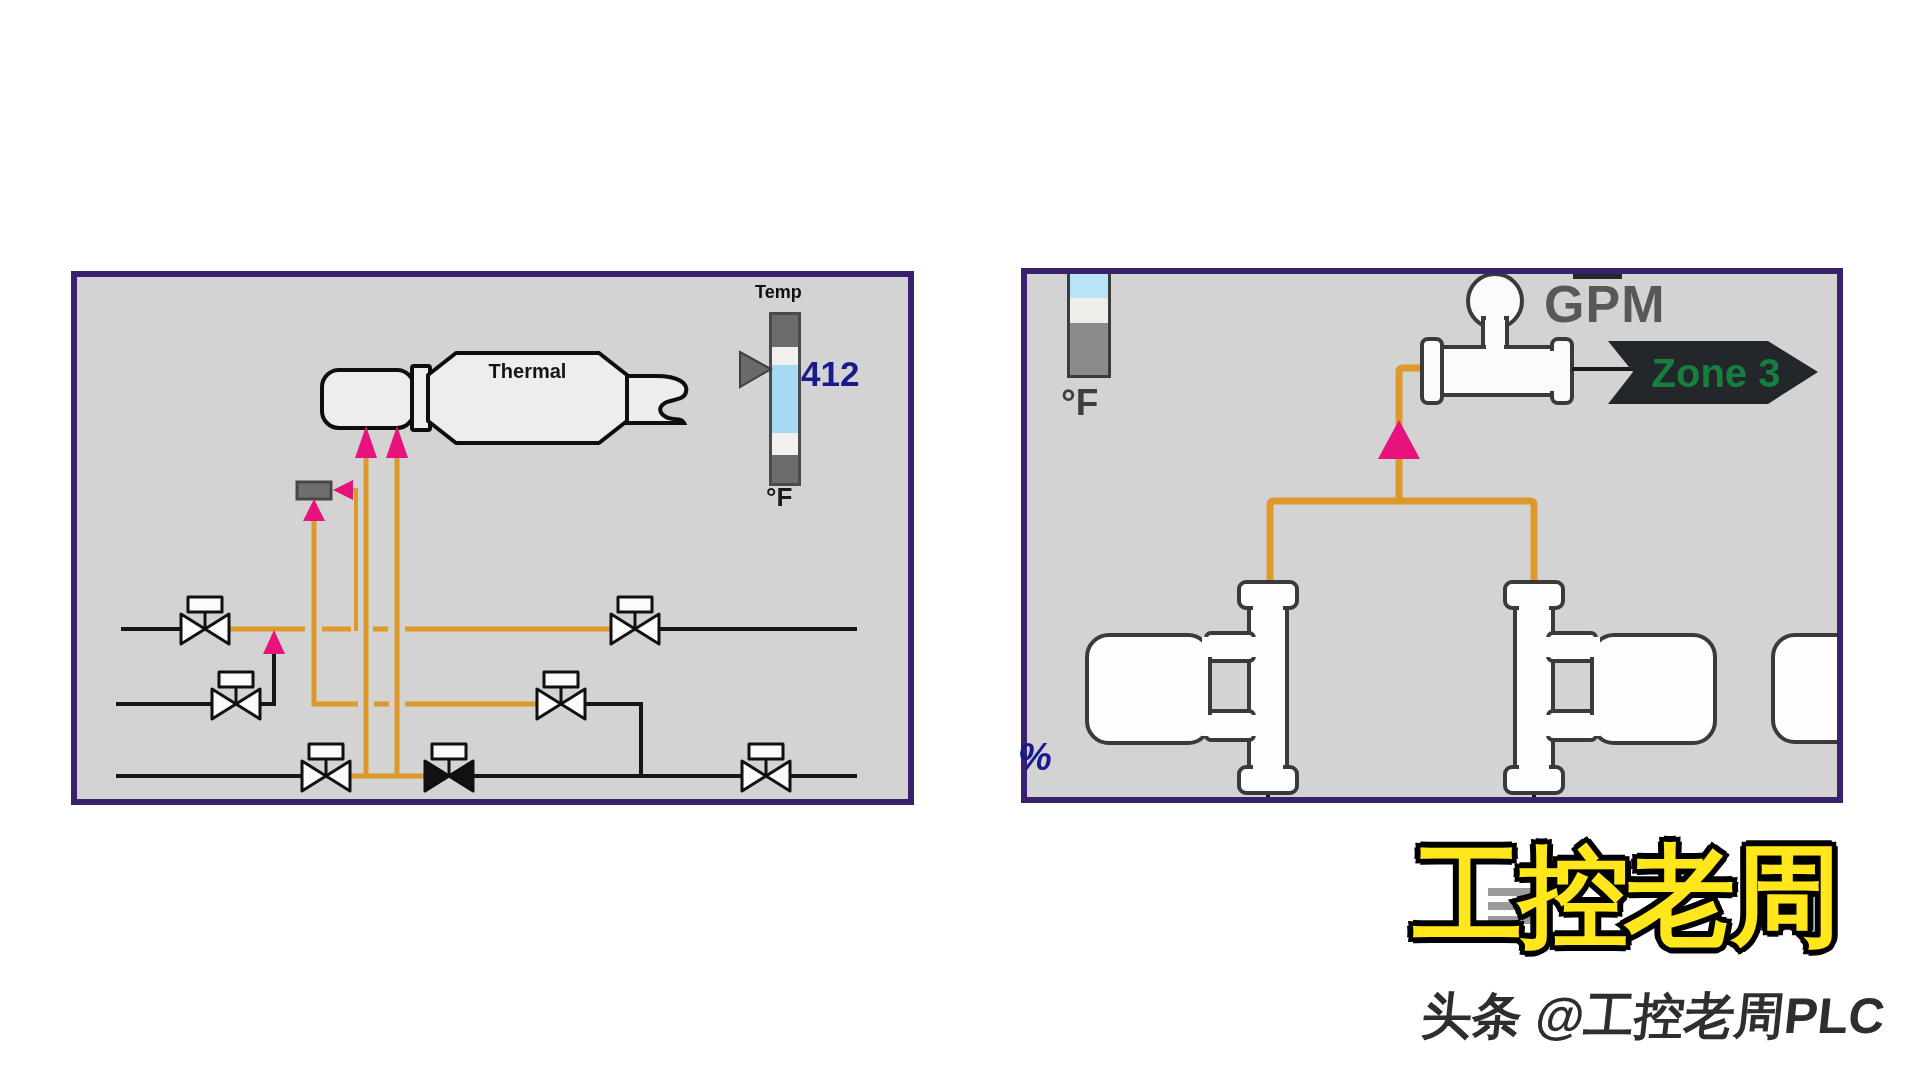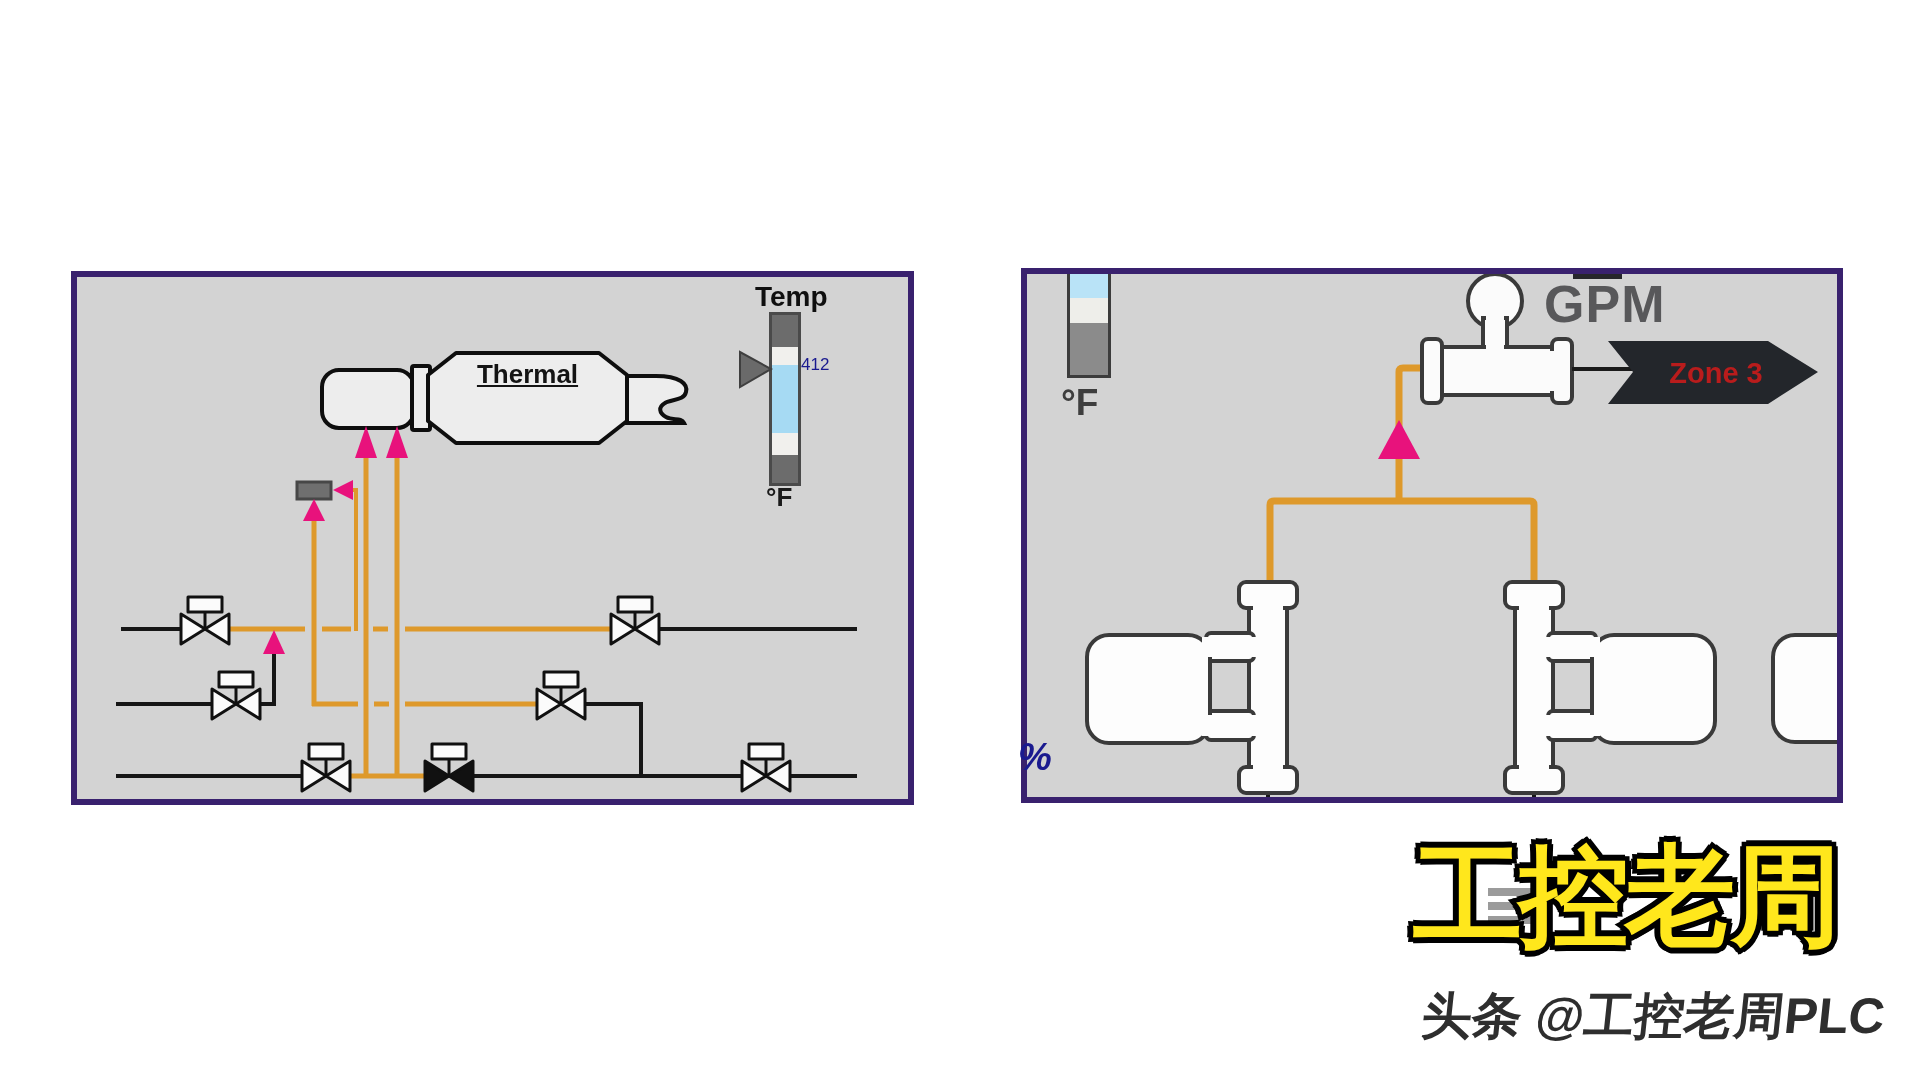--- a/index.html
+++ b/index.html
@@ -9,28 +9,28 @@
     font-family:"Liberation Sans", sans-serif;
   }
   .panel{
     position:absolute;box-sizing:border-box;
     border:6px solid #39216E;background:#D3D3D3;
   }
   #panel-left{left:71px;top:271px;width:843px;height:534px;}
   #panel-right{left:1021px;top:268px;width:822px;height:535px;}
   .panel svg{position:absolute;left:0;top:0;display:block;}
   .t{position:absolute;line-height:1;white-space:nowrap;}
-  .temp-label{left:755px;top:283px;font-size:28px;font-weight:700;color:#0F0F0F;}
-  .temp-value{left:801px;top:356px;font-size:17px;font-weight:400;color:#1A1A8F;}
+  .temp-label{left:755px;top:283px;font-size:18px;font-weight:700;color:#0F0F0F;}
+  .temp-value{left:801px;top:356px;font-size:35px;font-weight:700;color:#1A1A8F;}
   .temp-unit{left:766px;top:484px;font-size:26px;font-weight:700;color:#1A1A1A;}
-  .thermal-label{left:455px;top:361px;width:145px;text-align:center;font-size:26px;font-weight:600;color:#141414;text-decoration:underline;}
+  .thermal-label{left:455px;top:361px;width:145px;text-align:center;font-size:20px;font-weight:600;color:#141414;}
   .f-right{left:1061px;top:384px;font-size:37px;font-weight:800;color:#3E3E3E;}
   .gpm-label{left:1544px;top:278px;font-size:52px;font-weight:800;color:#58585A;letter-spacing:1px;}
   .zone3{left:1636px;top:342px;width:160px;height:62px;display:flex;align-items:center;justify-content:center;
-         font-size:29px;font-weight:800;color:#b91c1c;}
+         font-size:40px;font-weight:800;color:#15803d;}
   .percent{left:1018px;top:738px;font-size:38px;font-weight:800;font-style:italic;color:#1A1A8F;z-index:6;}
   .wm-big{
     left:1405px;top:841px;z-index:3;
     font-size:110px;font-weight:900;color:#FFE71C;letter-spacing:-4px;
     -webkit-text-stroke:9px #000;paint-order:stroke fill;
     text-shadow:6px 0 0 #000,-6px 0 0 #000,0 6px 0 #000,0 -6px 0 #000,
                 4px 4px 0 #000,-4px 4px 0 #000,4px -4px 0 #000,-4px -4px 0 #000;
     margin-left:8px;
   }
   .wm-small{

